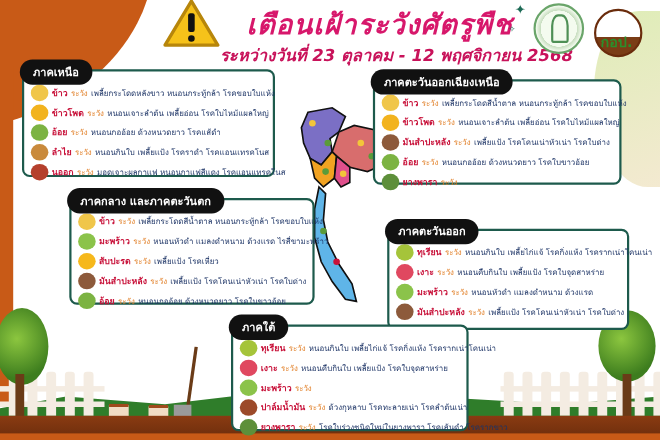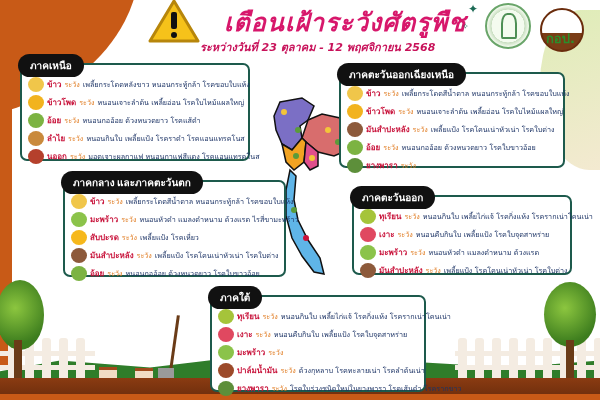--- a/index.html
+++ b/index.html
@@ -21,30 +21,30 @@
   .tree { position: absolute; }
   .tree .crown { position: absolute; background: radial-gradient(circle at 40% 40%,#8cc63f,#3d7d1e 70%); border-radius: 50%; }
   .tree .trunk { position: absolute; background: #6a3b17; width: 8px; }
   .pot { position: absolute; width: 18px; height: 16px; background: #f1dcc4; border-radius: 0 0 4px 4px; border-top: 3px solid #a04a1c; }
   .shovel-handle { position: absolute; width: 3px; height: 70px; background: #6a3b17; transform: rotate(8deg); }
   .shovel-blade { position: absolute; width: 16px; height: 22px; background: #9a9a9a; border-radius: 0 0 8px 8px; }
 
   
   .warning-icon { position: absolute; left: 148px; top: -2px; width: 52px; height: 46px; }
   .title { position: absolute; left: 224px; top: 2px; font-family: "DejaVu Serif", serif; font-style: italic; font-weight: bold; font-size: 25px; color: #d7176b; letter-spacing: 1px; }
-  .subtitle { position: absolute; left: 200px; top: 38px; font-style: italic; font-weight: bold; font-size: 11px; color: #c8125a; }
+  .subtitle { position: absolute; left: 200px; top: 38px; font-style: italic; font-weight: bold; font-size: 15px; color: #c8125a; }
   .sparkle { position: absolute; color: #1c6a55; font-size: 12px; }
   .seal { position: absolute; left: 485px; top: 3px; width: 46px; height: 46px; border-radius: 50%; border: 2px solid #6aa56a; background: radial-gradient(circle,#f4fbef 55%,#c8dec0 56%,#f4fbef 70%); }
   .seal-inner { position: absolute; left: 14px; top: 8px; width: 16px; height: 26px; border: 2px solid #4e8f55; border-radius: 40% 40% 10% 10%; }
   .logo-koo { position: absolute; left: 540px; top: 8px; width: 44px; height: 44px; border-radius: 50%; background: linear-gradient(#fff 58%,#7a3d16 58%); border: 2px solid #6a2c0c; overflow: hidden; }
   .logo-koo-text { position: absolute; left: 4px; top: 18px; font-weight: bold; font-size: 13px; color: #2b8f2b; }
 
   
   .region { position: absolute; border: 2px solid #1d5a4c; border-radius: 7px; background: #fff; padding: 10px 6px 4px 6px; }
-  .region-tag { position: absolute; top: -11px; left: -4px; background: #111; color: #fff; font-weight: bold; font-size: 10px; padding: 4px 12px; border-radius: 12px; white-space: nowrap; font-family: Liberation Serif, serif; }
+  .region-tag { position: absolute; top: -11px; left: -4px; background: #111; color: #fff; font-weight: bold; font-size: 10px; padding: 4px 12px; border-radius: 12px; white-space: nowrap; }
   .crop-row { display: flex; align-items: center; height: 18px; font-size: 7.2px; white-space: nowrap; }
   .crop-icon { width: 16px; height: 15px; margin-right: 3px; border-radius: 50%; flex-shrink: 0; }
   .crop-name { font-weight: bold; color: #c8123a; font-size: 8px; margin-right: 3px; }
   .crop-watch { color: #e07b20; margin-right: 3px; }
   .crop-pests { color: #1d3466; }
 
   
   .map { position: absolute; left: 262px; top: 90px; width: 100px; height: 200px; }
 </style>
 </head>
@@ -223,21 +223,21 @@
       <span class="crop-watch">ระวัง</span>
       <span class="crop-pests">หนอนกออ้อย ด้วงหนวดยาว โรคใบขาวอ้อย</span>
     </div>
     <div class="crop-row">
       <span class="crop-icon" style="background:#5d8f3a;"></span>
       <span class="crop-name">ยางพารา</span>
       <span class="crop-watch">ระวัง</span>
     </div>
   </div>
 
-  <div class="region" style="left:352px;top:195px;width:220px;height:80px;">
+  <div class="region" style="left:352px;top:208px;width:220px;height:92px;">
     <div class="region-tag">ภาคตะวันออก</div>
     <div class="crop-row">
       <span class="crop-icon" style="background:#a5c43a;"></span>
       <span class="crop-name">ทุเรียน</span>
       <span class="crop-watch">ระวัง</span>
       <span class="crop-pests">หนอนกินใบ เพลี้ยไก่แจ้ โรคกิ่งแห้ง โรครากเน่าโคนเน่า</span>
     </div>
     <div class="crop-row">
       <span class="crop-icon" style="background:#e04860;"></span>
       <span class="crop-name">เงาะ</span>

